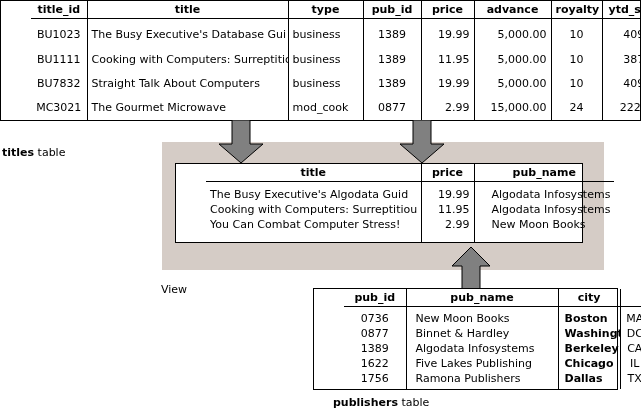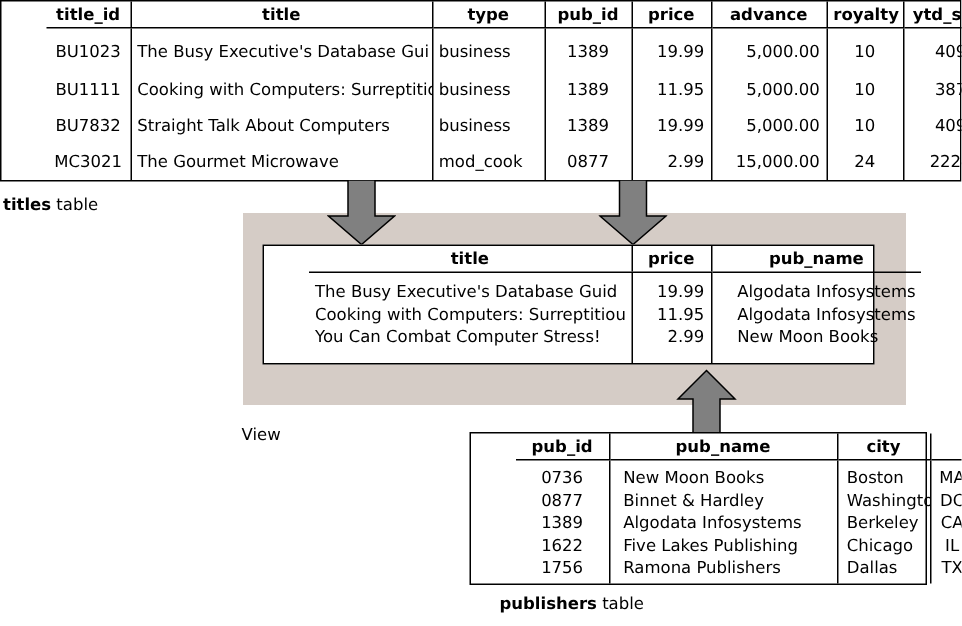--- a/index.html
+++ b/index.html
@@ -105,21 +105,21 @@
   #publishers-table .stack div { line-height: 15px; height: 15px; }
 
   
   .caption {
     position: absolute;
     font-size: 11px;
     line-height: 13px;
     white-space: nowrap;
   }
   .caption b { font-weight: bold; }
-  #caption-titles { left: 2px; top: 130px; }
+  #caption-titles { left: 2px; top: 146px; }
   #caption-publishers { left: 313px; top: 396px; margin-left: 20px; }
   #caption-view { left: 161px; top: 283px; font-size: 11px; text-align: right; }
 
   
   .arrow { position: absolute; }
   .arrow svg { display: block; }
 </style>
 </head>
 <body>
 
@@ -223,21 +223,21 @@
         <tr>
           <th class="c-ctr">title</th>
           <th class="c-ctr vline">price</th>
           <th class="c-ctr vline">pub_name</th>
         </tr>
       </thead>
       <tbody>
         <tr>
           <td class="c-left bodycell">
             <div class="stack">
-              <div>The Busy Executive's Database Guid</div>
+              <div>The Busy Executive's Algodata Guid</div>
               <div>Cooking with Computers: Surreptitiou</div>
               <div>You Can Combat Computer Stress!</div>
             </div>
           </td>
           <td class="c-num bodycell vline">
             <div class="stack">
               <div>19.99</div>
               <div>11.95</div>
               <div>2.99</div>
             </div>
@@ -291,21 +291,21 @@
           </td>
           <td class="c-left bodycell vline" style="padding-left:9px;">
             <div class="stack">
               <div>New Moon Books</div>
               <div>Binnet &amp; Hardley</div>
               <div>Algodata Infosystems</div>
               <div>Five Lakes Publishing</div>
               <div>Ramona Publishers</div>
             </div>
           </td>
-          <td class="c-left bodycell vline" style="padding-left:6px;">
+          <td class="c-left bodycell vline" style="padding-left:6px;font-weight:bold;">
             <div class="stack">
               <div>Boston</div>
               <div>Washington</div>
               <div>Berkeley</div>
               <div>Chicago</div>
               <div>Dallas</div>
             </div>
           </td>
           <td class="c-ctr bodycell vline">
             <div class="stack">

